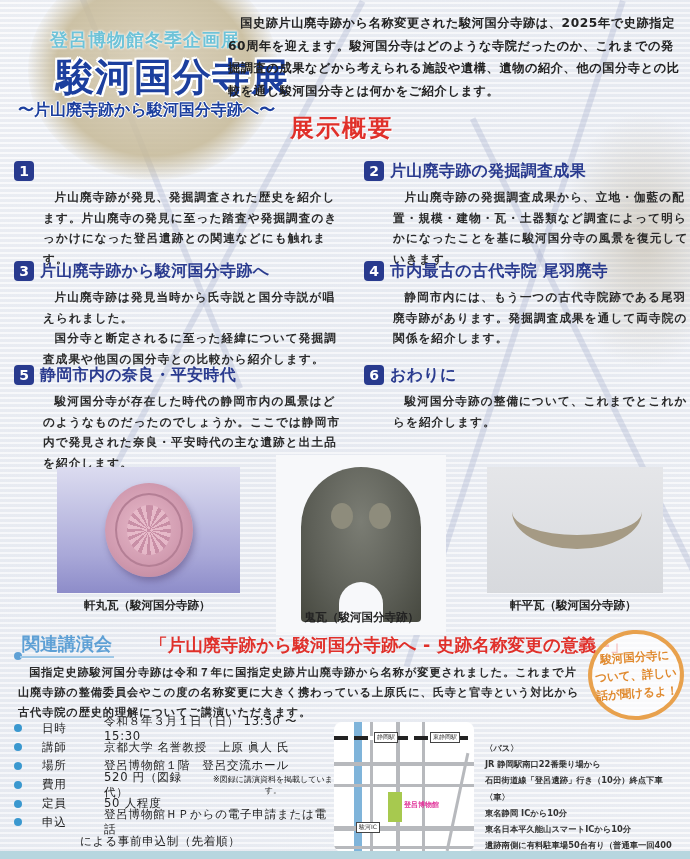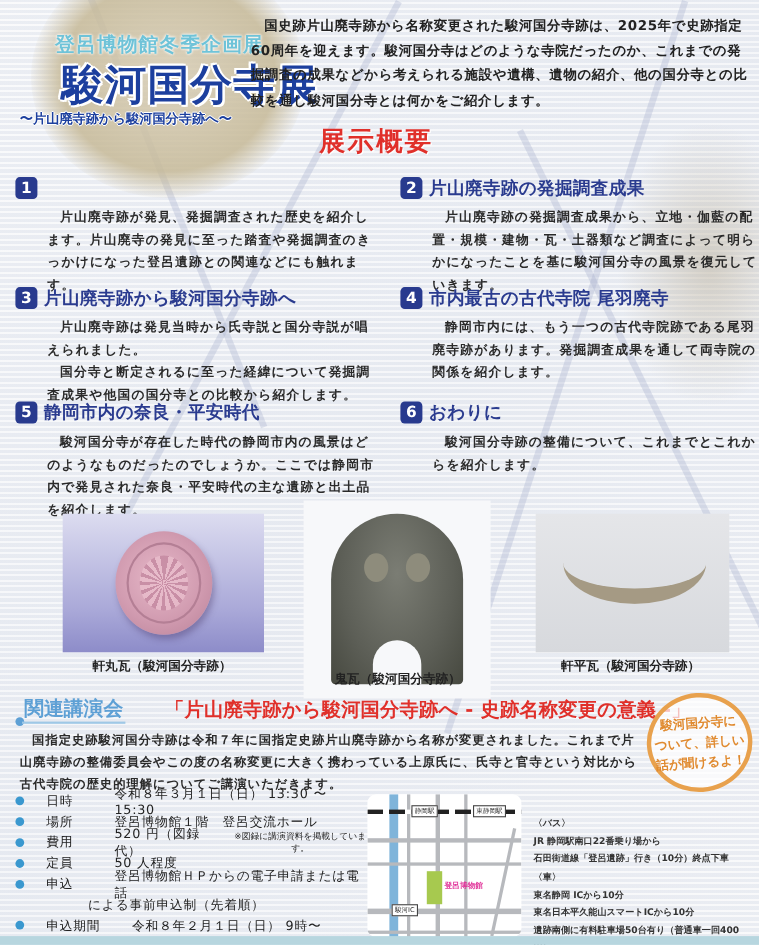--- a/index.html
+++ b/index.html
@@ -32,21 +32,21 @@
     font-size: 18px; font-weight: bold; color: #6fc3d8; letter-spacing: 1px;
     text-shadow: 0 0 3px #fff, 0 0 2px #fff;
   }
   .header-title {
     position: absolute; left: 56px; top: 52px;
     font-size: 38px; font-weight: bold; color: #1c3f9e; letter-spacing: 1px;
     text-shadow: 2px 0 0 #fff, -2px 0 0 #fff, 0 2px 0 #fff, 0 -2px 0 #fff, 2px 2px 0 #fff, -2px -2px 0 #fff;
   }
   .header-subtitle {
     position: absolute; left: 18px; top: 100px;
-    font-size: 12px; font-weight: bold; color: #1c3f9e;
+    font-size: 16px; font-weight: bold; color: #1c3f9e;
     text-shadow: 1px 0 0 #fff, -1px 0 0 #fff, 0 1px 0 #fff, 0 -1px 0 #fff;
   }
   .intro {
     position: absolute; left: 228px; top: 12px; width: 456px;
     font-size: 12.2px; line-height: 22.5px; font-weight: bold; color: #222;
     text-indent: 1em; letter-spacing: 0.6px;
   }
   .section-heading {
     position: absolute; left: 290px; top: 112px;
     font-size: 24px; font-weight: bold; color: #e0302a; letter-spacing: 2px;
@@ -249,20 +249,25 @@
   <span>駿河国分寺に</span>
   <span>ついて、詳しい</span>
   <span>話が聞けるよ！</span>
 </div>
 
 <div class="details">
   <div class="detail-row">
     <span class="bullet"></span>
     <span class="dlabel">日時</span>
     <span>令和８年３月１日（日） 13:30 〜 15:30</span>
+  </div>
+  <div class="detail-row">
+    <span class="bullet"></span>
+    <span class="dlabel">講師</span>
+    <span>京都大学 名誉教授　上原 眞人 氏</span>
   </div>
   <div class="detail-row">
     <span class="bullet"></span>
     <span class="dlabel">場所</span>
     <span>登呂博物館１階　登呂交流ホール</span>
   </div>
   <div class="detail-row">
     <span class="bullet"></span>
     <span class="dlabel">費用</span>
     <span>520 円（図録代）</span>

